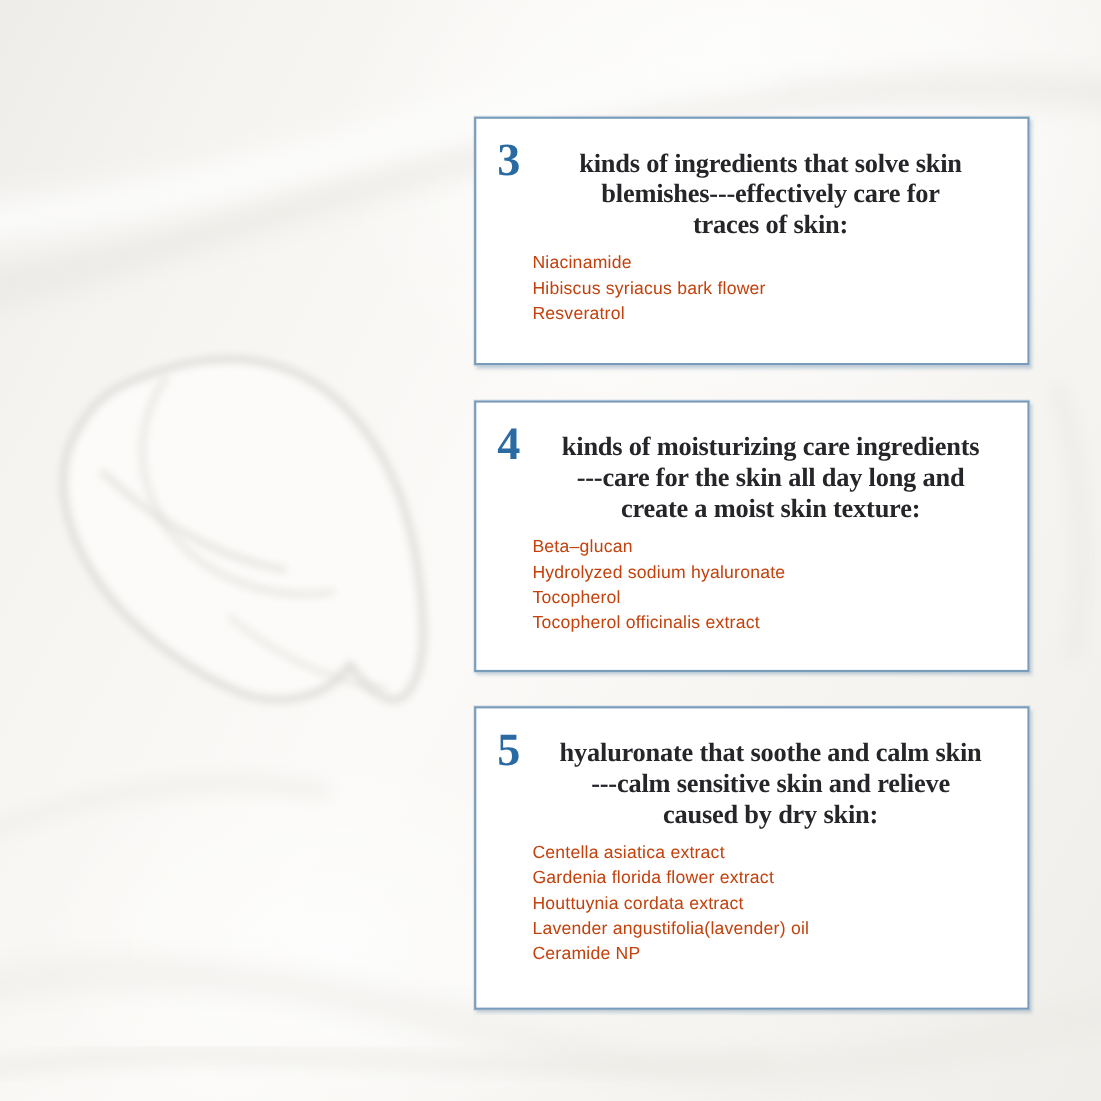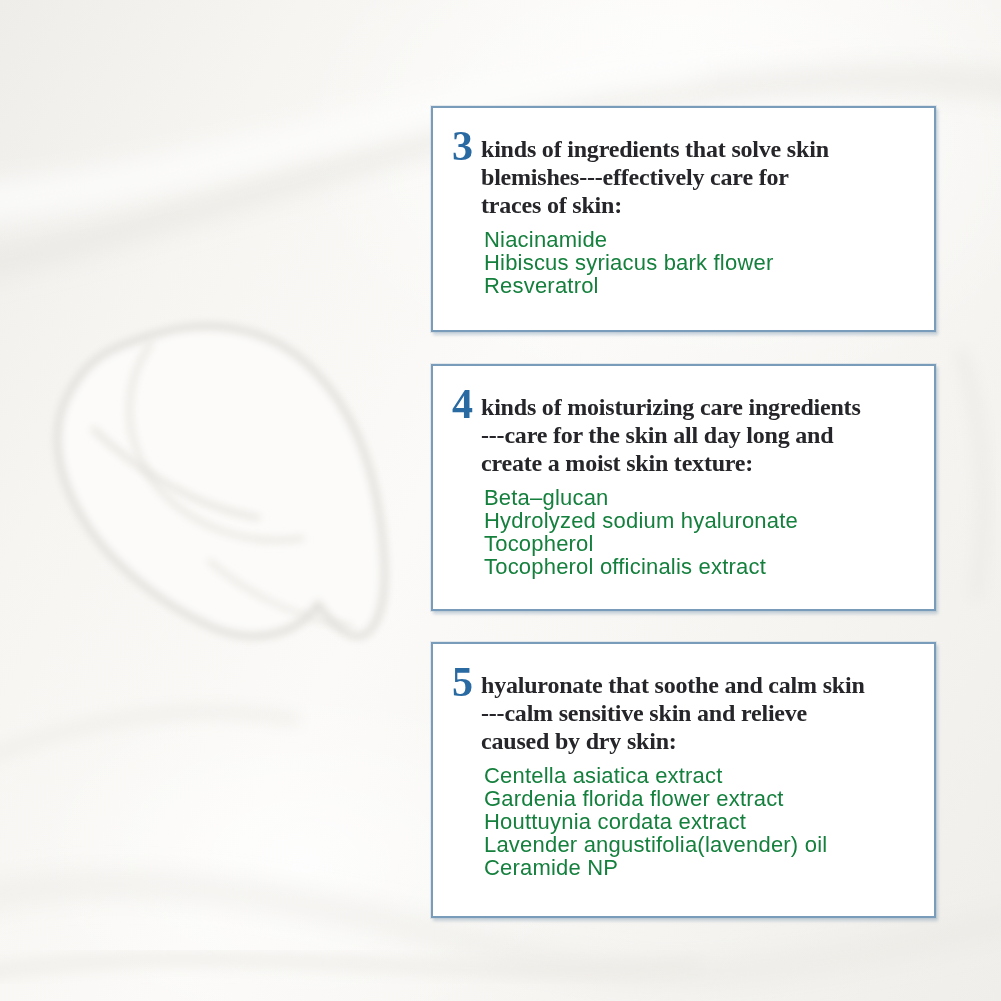--- a/index.html
+++ b/index.html
@@ -46,29 +46,30 @@
     line-height: 1;
     color: #2a6aa2;
   }
   .htext {
     margin-left: 28px;
     font-weight: 700;
     font-size: 24px;
     line-height: 28px;
     letter-spacing: -0.2px;
     color: #26262a;
+    text-align: center;
   }
   .ilist {
     margin-top: 9px;
     margin-left: 31px;
     font-family: "Liberation Sans", sans-serif;
-    font-size: 22px;
+    font-size: 16px;
     line-height: 23px;
     letter-spacing: 0.2px;
-    color: #15803d;
+    color: #c2410c;
   }
 </style>
 </head>
 <body>
 
 <div class="stage">
 
   <svg class="texture" width="1001" height="1001" viewBox="0 0 1001 1001" aria-hidden="true">
     <defs>
       <filter id="b4" x="-50%" y="-50%" width="200%" height="200%">

